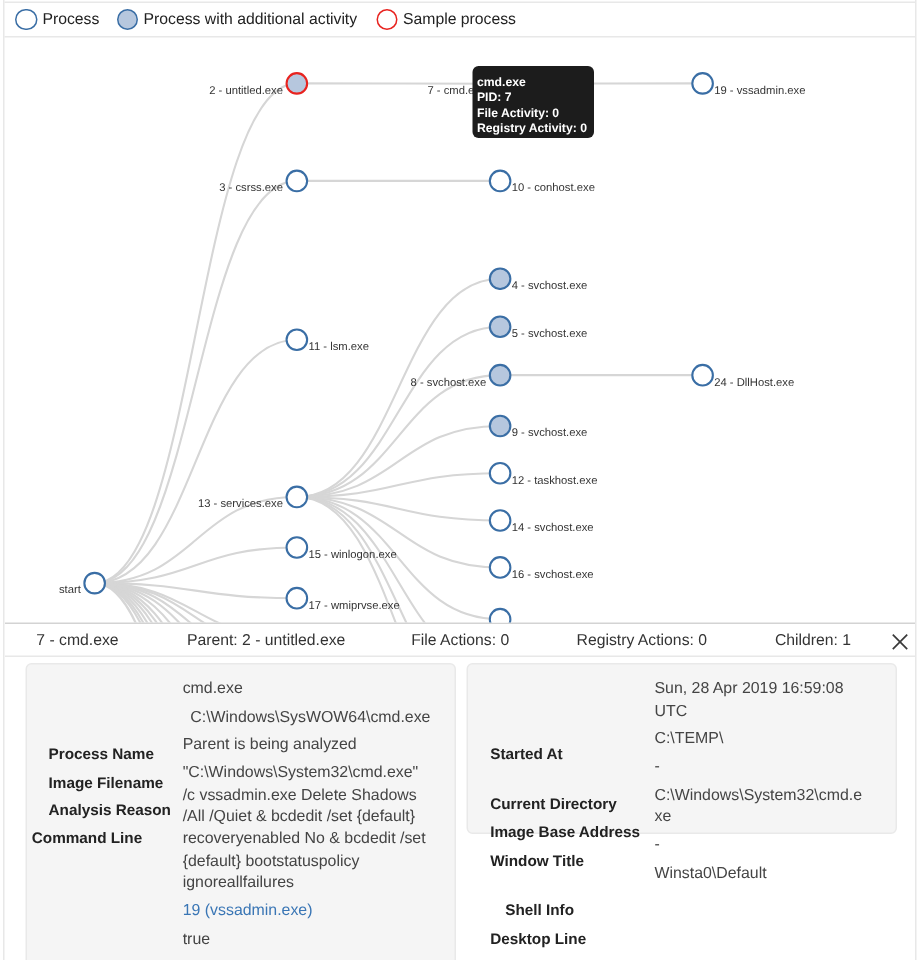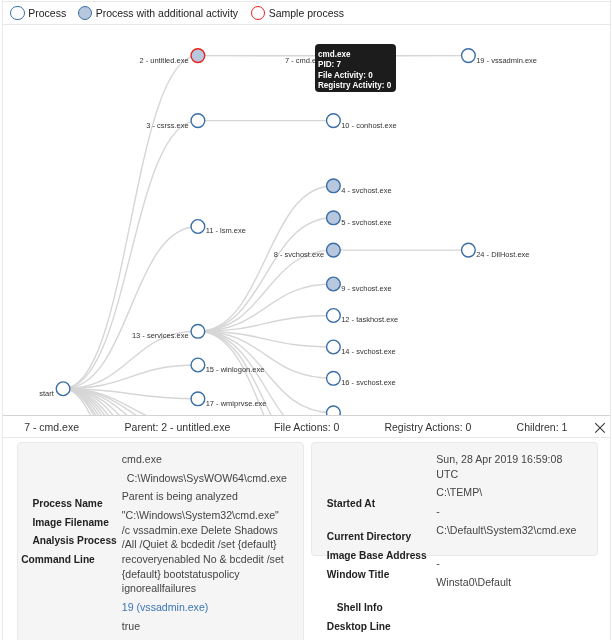--- a/index.html
+++ b/index.html
@@ -201,21 +201,21 @@
   <div class="card card-l">
       <div class="drow" style="left: 0px; top: 9px; width: 100%;">
         <div class="dlabel" style="position: absolute; left: 14.2px;">Process Name</div>
         <div class="dval" style="position: absolute; left: 103.6px; width: 165.2px;">cmd.exe</div>
       </div>
       <div class="drow" style="left: 0px; top: 27.65px; width: 100%;">
         <div class="dlabel" style="position: absolute; left: 14.2px;">Image Filename</div>
         <div class="dval" style="position: absolute; left: 103.6px; width: 165.2px; text-align: right;">C:\Windows\SysWOW64\cmd.exe</div>
       </div>
       <div class="drow" style="left: 0px; top: 46.3px; width: 100%;">
-        <div class="dlabel" style="position: absolute; left: 14.2px;">Analysis Process</div>
+        <div class="dlabel" style="position: absolute; left: 14.2px;">Analysis Reason</div>
         <div class="dval" style="position: absolute; left: 103.6px; width: 165.2px;">Parent is being analyzed</div>
       </div>
       <div class="drow" style="left: 0px; top: 64.95px; width: 100%;">
         <div class="dlabel" style="position: absolute; left: 3px;">Command Line</div>
         <div class="dval" style="position: absolute; left: 103.6px; width: 165.2px;">"C:\Windows\System32\cmd.exe" /c vssadmin.exe Delete Shadows /All /Quiet &amp; bcdedit /set {default} recoveryenabled No &amp; bcdedit /set {default} bootstatuspolicy ignoreallfailures</div>
       </div>
       <div class="drow" style="left: 0px; top: 157.1px; width: 100%;">
         <div class="dlabel" style="position: absolute; left: 14.2px;">Children</div>
         <div class="dval link" style="position: absolute; left: 103.6px; width: 165.2px;">19 (vssadmin.exe)</div>
       </div>
@@ -232,21 +232,21 @@
       <div class="drow" style="left: 0px; top: 42.35px; width: 100%;">
         <div class="dlabel" style="position: absolute; left: 15px;">Current Directory</div>
         <div class="dval" style="position: absolute; left: 124.5px; width: 143px;">C:\TEMP\</div>
       </div>
       <div class="drow" style="left: 0px; top: 61px; width: 100%;">
         <div class="dlabel" style="position: absolute; left: 15px;">Image Base Address</div>
         <div class="dval" style="position: absolute; left: 124.5px; width: 143px;">-</div>
       </div>
       <div class="drow" style="left: 0px; top: 79.65px; width: 100%;">
         <div class="dlabel" style="position: absolute; left: 15px;">Window Title</div>
-        <div class="dval" style="position: absolute; left: 124.5px; width: 143px;">C:\Default\System32\cmd.exe</div>
+        <div class="dval" style="position: absolute; left: 124.5px; width: 143px;">C:\Windows\System32\cmd.exe</div>
       </div>
       <div class="drow" style="left: 0px; top: 113px; width: 100%;">
         <div class="dlabel" style="position: absolute; left: 25px; text-align: center;">Shell Info</div>
         <div class="dval" style="position: absolute; left: 124.5px; width: 143px;">-</div>
       </div>
       <div class="drow" style="left: 0px; top: 131.65px; width: 100%;">
         <div class="dlabel" style="position: absolute; left: 15px;">Desktop Line</div>
         <div class="dval" style="position: absolute; left: 124.5px; width: 143px;">Winsta0\Default</div>
       </div>
     </div>

